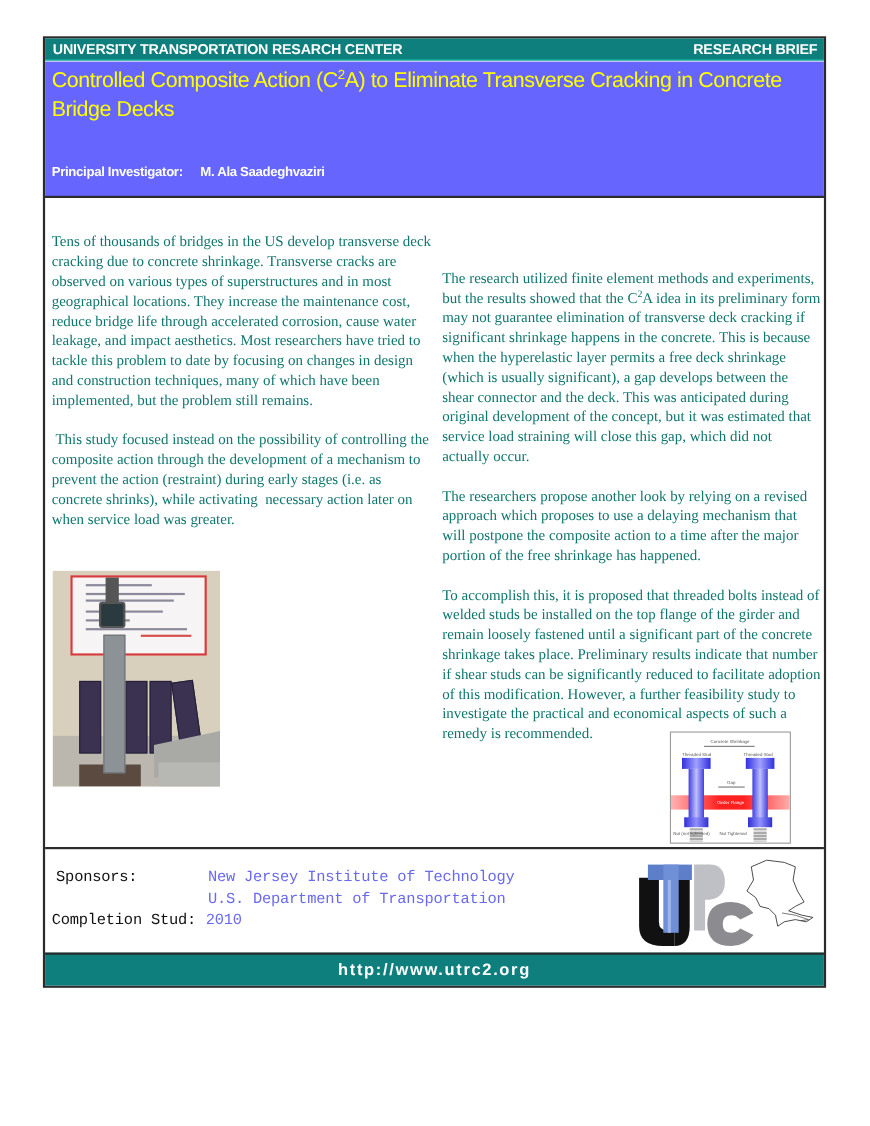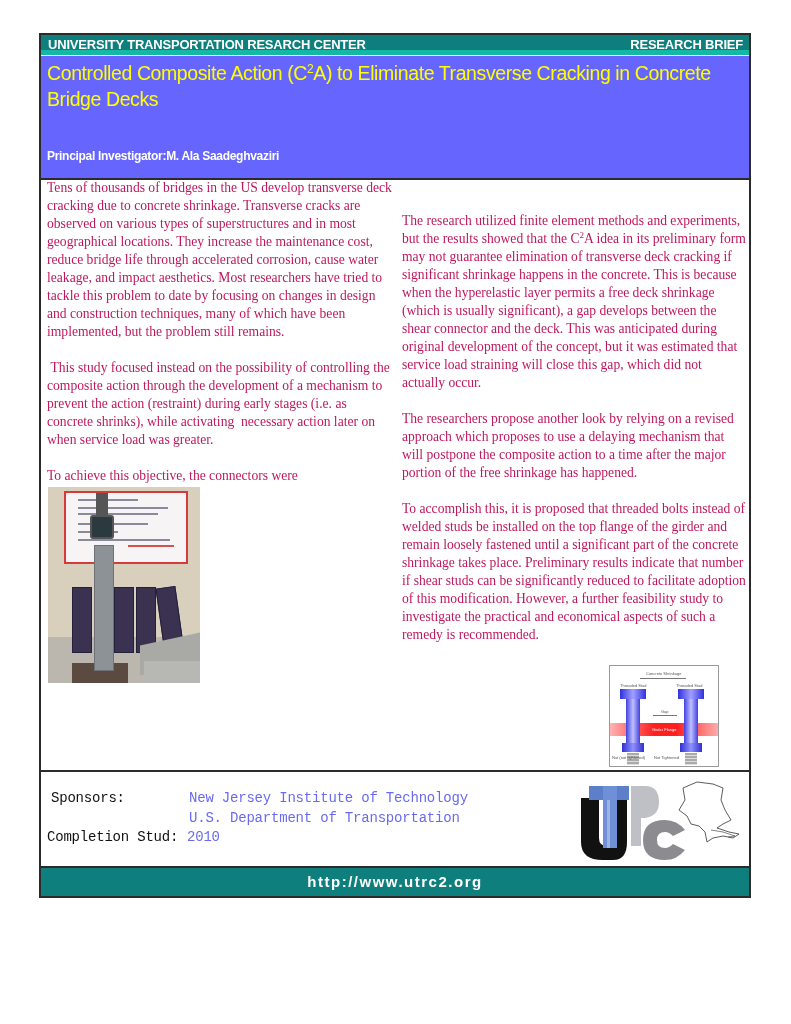--- a/index.html
+++ b/index.html
@@ -7,21 +7,21 @@
     body { position: relative; font-family: "Liberation Serif", serif; color: #1a1a1a; }
 
     .page-frame {
       position: absolute; left: 39px; top: 33px; width: 712px; height: 865px;
       border: 2px solid #2b2b2b; background: #ffffff;
     }
 
     
     .top-bar {
       position: absolute; left: 0; top: 0; width: 708px; height: 20px;
-      background: #0e7f7c; border-bottom: 5px solid #14b8a6;
+      background: #0e7f7c; border-bottom: 1px solid #14b8a6;
       font-family: "Liberation Sans", sans-serif; font-weight: bold;
       color: #ffffff; font-size: 13px; line-height: 20px; letter-spacing: -0.2px;
     }
     .top-bar .left { position: absolute; left: 7px; top: 0; }
     .top-bar .right { position: absolute; right: 6px; top: 0; }
 
     
     .title-block {
       position: absolute; left: 0; top: 21px; width: 708px; height: 124px;
       background: #6666ff; border-bottom: 2px solid #2b2b2b;
@@ -30,26 +30,26 @@
       position: absolute; left: 6px; top: 4px; width: 700px;
       font-family: Liberation Sans, sans-serif; color: #ffff00;
       font-size: 19.5px; line-height: 26px; letter-spacing: -0.4px;
     }
     .title sup { font-size: 12px; vertical-align: 7px; line-height: 0; }
     .pi {
       position: absolute; left: 6px; top: 93px;
       font-family: "Liberation Sans", sans-serif; font-weight: bold;
       color: #ffffff; font-size: 12px; letter-spacing: -0.3px;
     }
-    .pi .pi-name { margin-left: 0; }
+    .pi .pi-name { margin-left: 16px; }
 
     
     .col {
-      position: absolute; top: 144px; width: 346px;
-      font-size: 13.6px; line-height: 18px; color: #be185d;
+      position: absolute; top: 176px; width: 346px;
+      font-size: 13.6px; line-height: 18px; color: #0f766e;
     }
     .col-left { left: 6px; }
     .col-right { left: 361px; width: 345px; margin-top: 33px; }
     .col p { margin-bottom: 18px; }
     .col sup { font-size: 9px; vertical-align: 5px; line-height: 0; }
 
     .photo {
       float: left; width: 152px; height: 196px; margin: 2px 10px 4px 1px;
       position: relative; overflow: hidden; background: #cfc7b4;
     }
@@ -110,21 +110,21 @@
     <div class="title"><span>Controlled Composite Action (C</span><sup>2</sup><span>A) to Eliminate Transverse Cracking in Concrete Bridge Decks</span></div>
     <div class="pi">
       <span>Principal Investigator:</span><span class="pi-name">M. Ala Saadeghvaziri</span>
     </div>
   </div>
 
   <div class="col col-left">
     <p>Tens of thousands of bridges in the US develop transverse deck cracking due to concrete shrinkage. Transverse cracks are observed on various types of superstructures and in most geographical locations. They increase the maintenance cost, reduce bridge life through accelerated corrosion, cause water leakage, and impact aesthetics. Most researchers have tried to tackle this problem to date by focusing on changes in design and construction techniques, many of which have been implemented, but the problem still remains.</p>
     <p style="white-space: pre-wrap;"> This study focused instead on the possibility of controlling the composite action through the development of a mechanism to prevent the action (restraint) during early stages (i.e. as concrete shrinks), while activating  necessary action later on when service load was greater.</p>
     <p style="margin-bottom:0;">
-      <span>To achieve this objective, the connectors were</span><br>
+      <br>
       <span class="photo">
         <span class="wall"></span>
         <span class="poster">
           <span class="line" style="top:6px;width:60px;"></span>
           <span class="line" style="top:14px;width:90px;"></span>
           <span class="line" style="top:20px;width:80px;"></span>
           <span class="line" style="top:30px;width:70px;"></span>
           <span class="line" style="top:38px;width:40px;"></span>
           <span class="line" style="top:46px;width:92px;"></span>
           <span class="red"></span>

